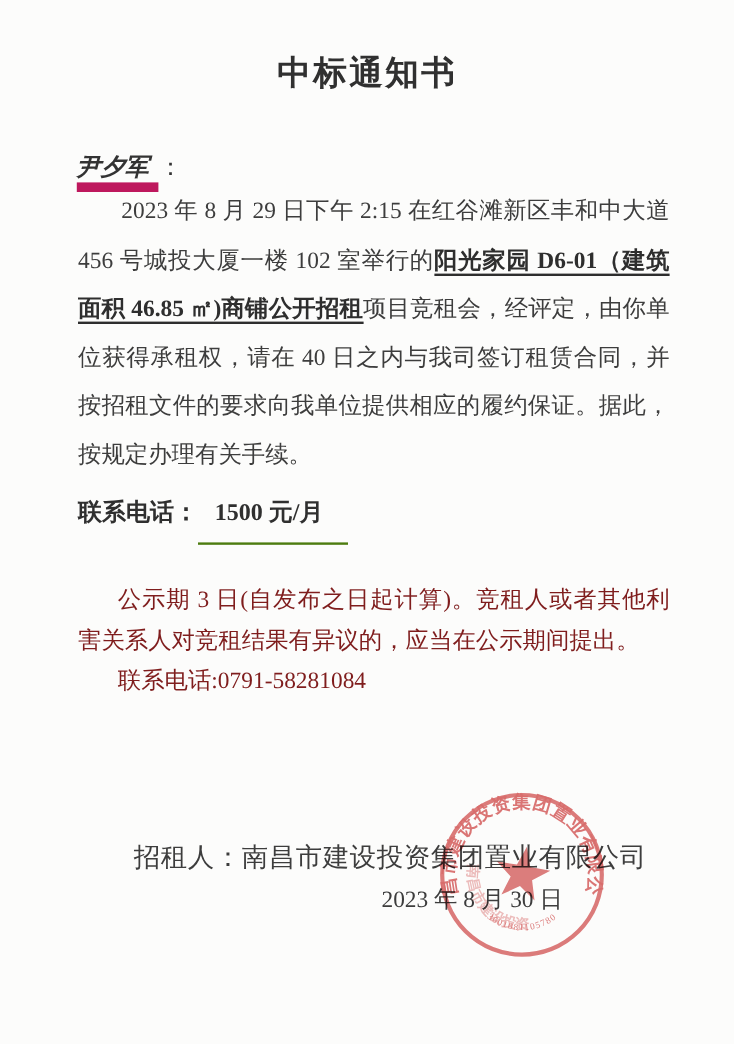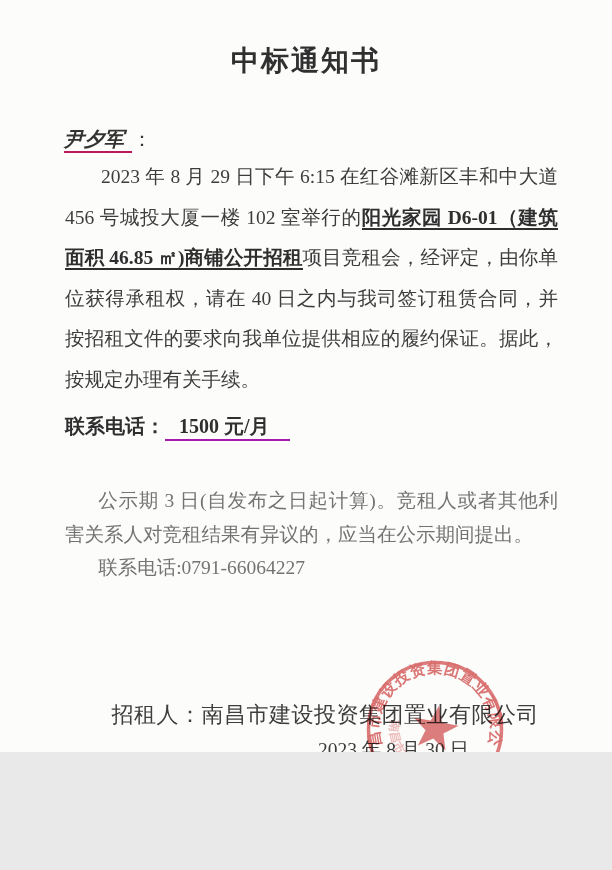--- a/index.html
+++ b/index.html
@@ -1,64 +1,64 @@
 <!DOCTYPE html>
 <html><head>
 <meta charset="utf-8">
 <style>
   html,body{margin:0;padding:0;background:#e9e9e9;}
   .page{
     position:relative;
-    width:612px;height:752px;
+    width:612px;height:870px;
     margin:0 auto;
     background:#fcfcfb;
     overflow:hidden;
     font-family:"Liberation Serif","DejaVu Serif",serif;
     color:#3c3c3c;
   }
   .doc-title{
     position:absolute;top:42px;left:0;right:0;
     text-align:center;
     font-size:28px;font-weight:bold;letter-spacing:2px;
     color:#303030;
   }
   .salutation{
     position:absolute;top:126px;left:64px;
     font-size:20px;font-weight:bold;font-style:italic;
     color:#333;
   }
   .salutation .name{
-    border-bottom:2px solid #be185d;
+    border-bottom:8px solid #be185d;
     padding-right:8px;padding-bottom:1px;
   }
   .salutation .colon{font-style:normal;font-weight:normal;}
   .body-para{
     position:absolute;top:157px;left:65px;right:54px;
     margin:0;
     font-size:19.5px;line-height:40.5px;
     text-align:justify;text-indent:1.85em;
     color:#3d3d3d;
   }
   .hl{
     font-weight:bold;
     border-bottom:2px solid #2e2e2e;
     color:#2e2e2e;
   }
   .result-line{
     position:absolute;top:413px;left:65px;
     font-size:20px;font-weight:bold;color:#2f2f2f;
   }
   .result-line .value{
-    border-bottom:2px solid #a21caf;
-    padding:0 20px 2px 14px;
+    border-bottom:2px solid #4d7c0f;
+    padding:0 20px 14px 14px;
   }
   .notice-block{
     position:absolute;top:484px;left:65px;right:54px;
     font-size:19.5px;line-height:33.5px;
-    color:#737373;
+    color:#7f1d1d;
   }
   .notice-block p{margin:0;text-indent:1.7em;text-align:justify;}
   .sig-lessor{
     position:absolute;top:700px;right:73px;
     font-size:22px;color:#3d3d3d;
     letter-spacing:0.5px;
   }
   .sig-date{
     position:absolute;top:736px;right:143px;
     font-size:19.5px;color:#3d3d3d;
@@ -76,29 +76,29 @@
 <body>
 
 <div class="page">
 
   <div class="doc-title">中标通知书</div>
 
   <div class="salutation">
     <span class="name">尹夕军</span><span class="colon">：</span>
   </div>
 
-  <p class="body-para"><span>2023 年 8 月 29 日下午 6:15 在红谷滩新区丰和中大道 456 号城投大厦一楼 102 室举行的</span><span class="hl">阳光家园 D6-01（建筑面积 46.85 ㎡)商铺公开招租</span><span>项目竞租会，经评定，由你单位获得承租权，请在 40 日之内与我司签订租赁合同，并按招租文件的要求向我单位提供相应的履约保证。据此，按规定办理有关手续。</span></p>
+  <p class="body-para"><span>2023 年 8 月 29 日下午 2:15 在红谷滩新区丰和中大道 456 号城投大厦一楼 102 室举行的</span><span class="hl">阳光家园 D6-01（建筑面积 46.85 ㎡)商铺公开招租</span><span>项目竞租会，经评定，由你单位获得承租权，请在 40 日之内与我司签订租赁合同，并按招租文件的要求向我单位提供相应的履约保证。据此，按规定办理有关手续。</span></p>
 
   <div class="result-line">
     <span>联系电话：</span><span class="value">1500 元/月</span>
   </div>
 
   <div class="notice-block">
     <p>公示期 3 日(自发布之日起计算)。竞租人或者其他利害关系人对竞租结果有异议的，应当在公示期间提出。</p>
-    <p>联系电话:0791-66064227</p>
+    <p>联系电话:0791-58281084</p>
   </div>
 
   <div class="sig-lessor">招租人：南昌市建设投资集团置业有限公司</div>
 
   <div class="sig-date">2023 年 8 月 30 日</div>
 
   <div class="seal">
     <svg viewBox="0 0 200 200" xmlns="http://www.w3.org/2000/svg">
       <defs>
         <path id="arcTop" d="M 27.5 133.8 A 80 80 0 1 1 172.5 133.8" fill="none"></path>

